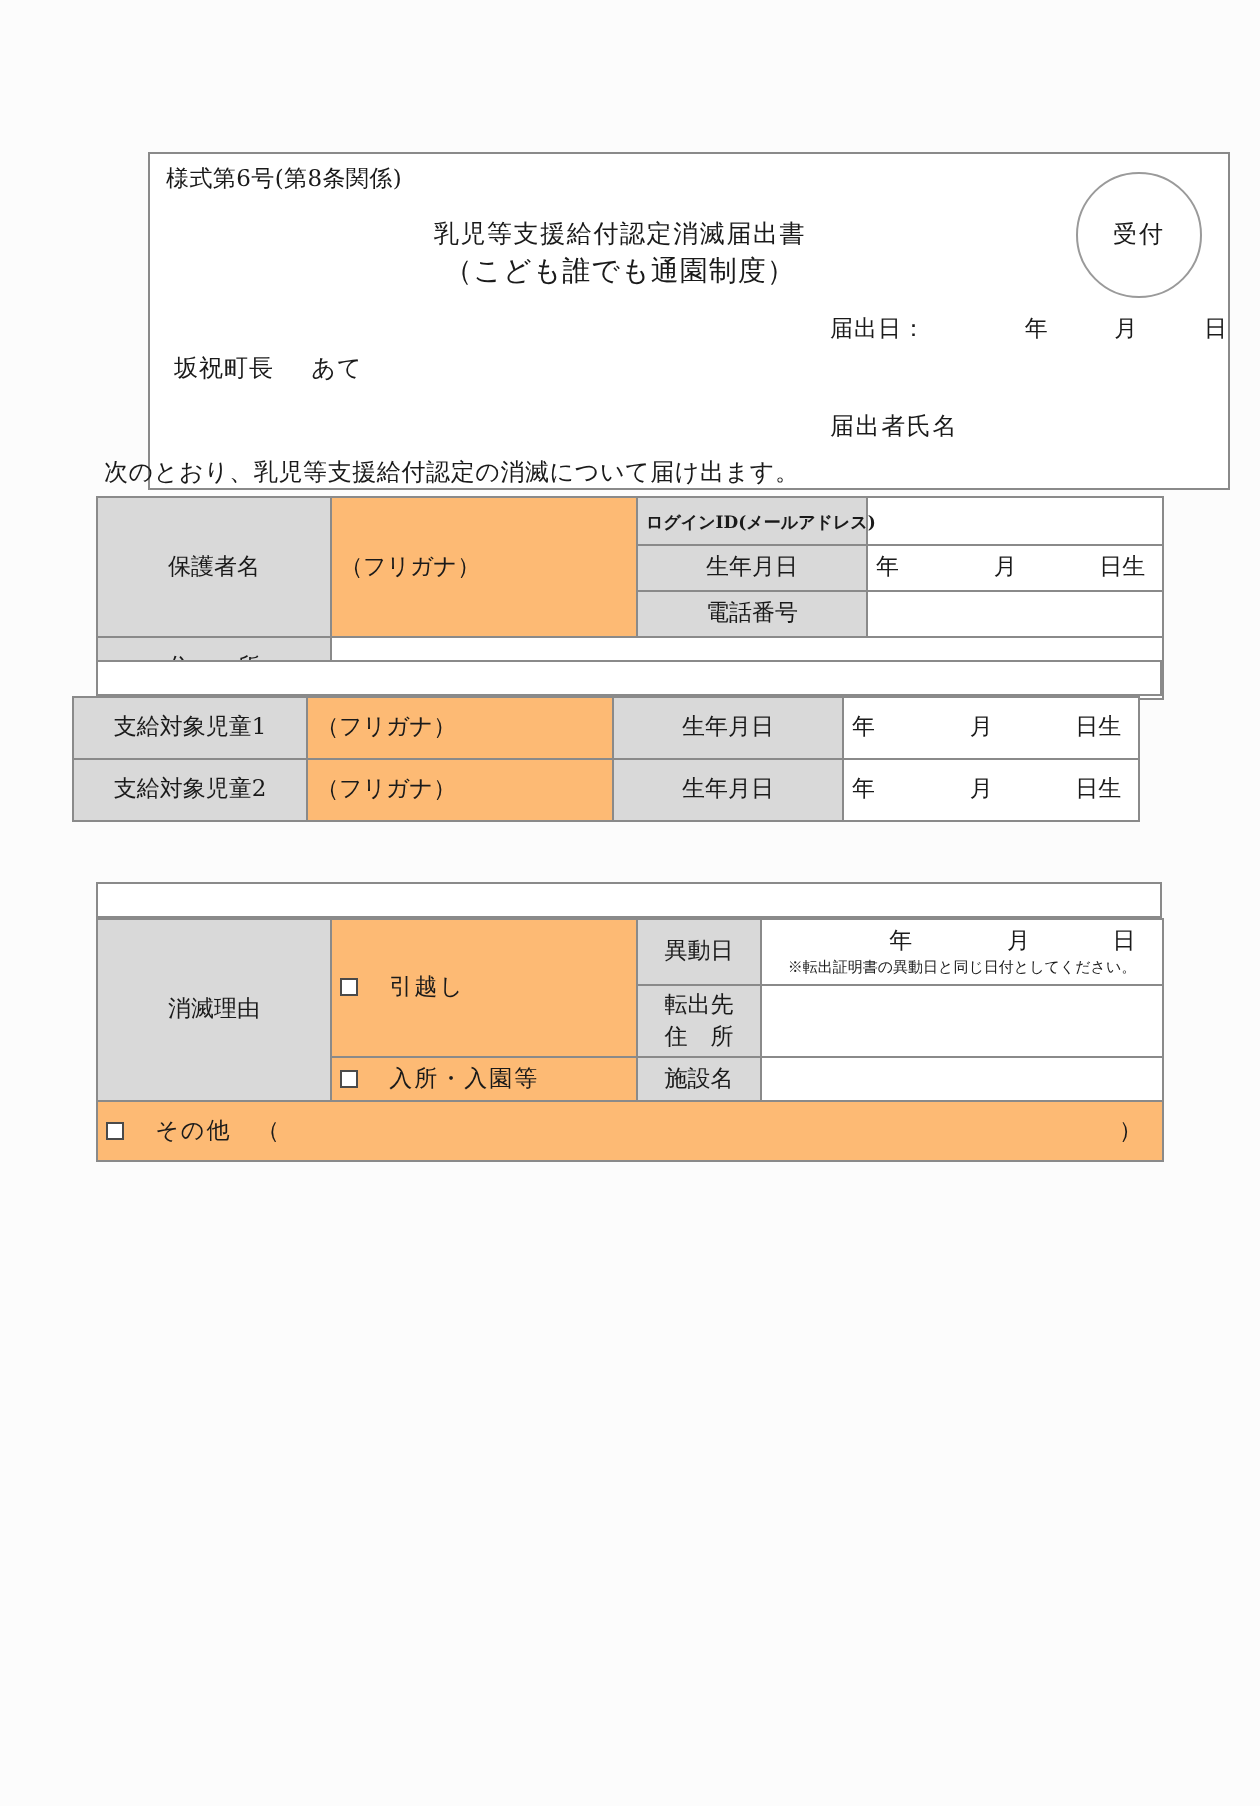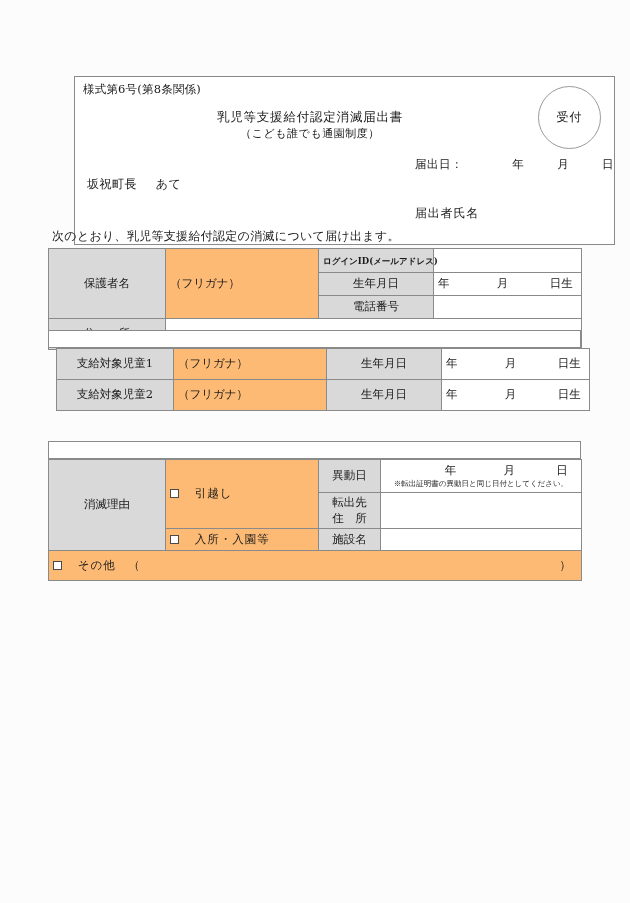--- a/index.html
+++ b/index.html
@@ -50,21 +50,21 @@
     top: 31px;
     width: 470px;
     text-align: center;
     line-height: 1.45;
   }
   .title-main {
     font-size: 12.5px;
     letter-spacing: 0.8px;
   }
   .title-sub {
-    font-size: 11px;
+    font-size: 14px;
     letter-spacing: 0.5px;
   }
   .stamp-circle {
     position: absolute;
     left: 463px;
     top: 9px;
     width: 63px;
     height: 63px;
     border: 1px solid #9a9a9a;
     border-radius: 50%;
@@ -254,21 +254,21 @@
   </table>
 
   <table class="tbl" style="left:48px; top:330px; width:533px;">
     <tbody>
       <tr class="spacer-row" style="height:17px;">
         <td></td>
       </tr>
     </tbody>
   </table>
 
-  <table class="tbl" style="left:56px; top:348px; width:533px;">
+  <table class="tbl" style="left:36px; top:348px; width:533px;">
     <colgroup>
       <col style="width:117px">
         <col style="width:153px">
       <col style="width:115px">
         <col style="width:148px">
     </colgroup>
     <tbody>
       <tr style="height:31px;">
         <td class="shade">支給対象児童1</td>
         <td class="plain topleft">

